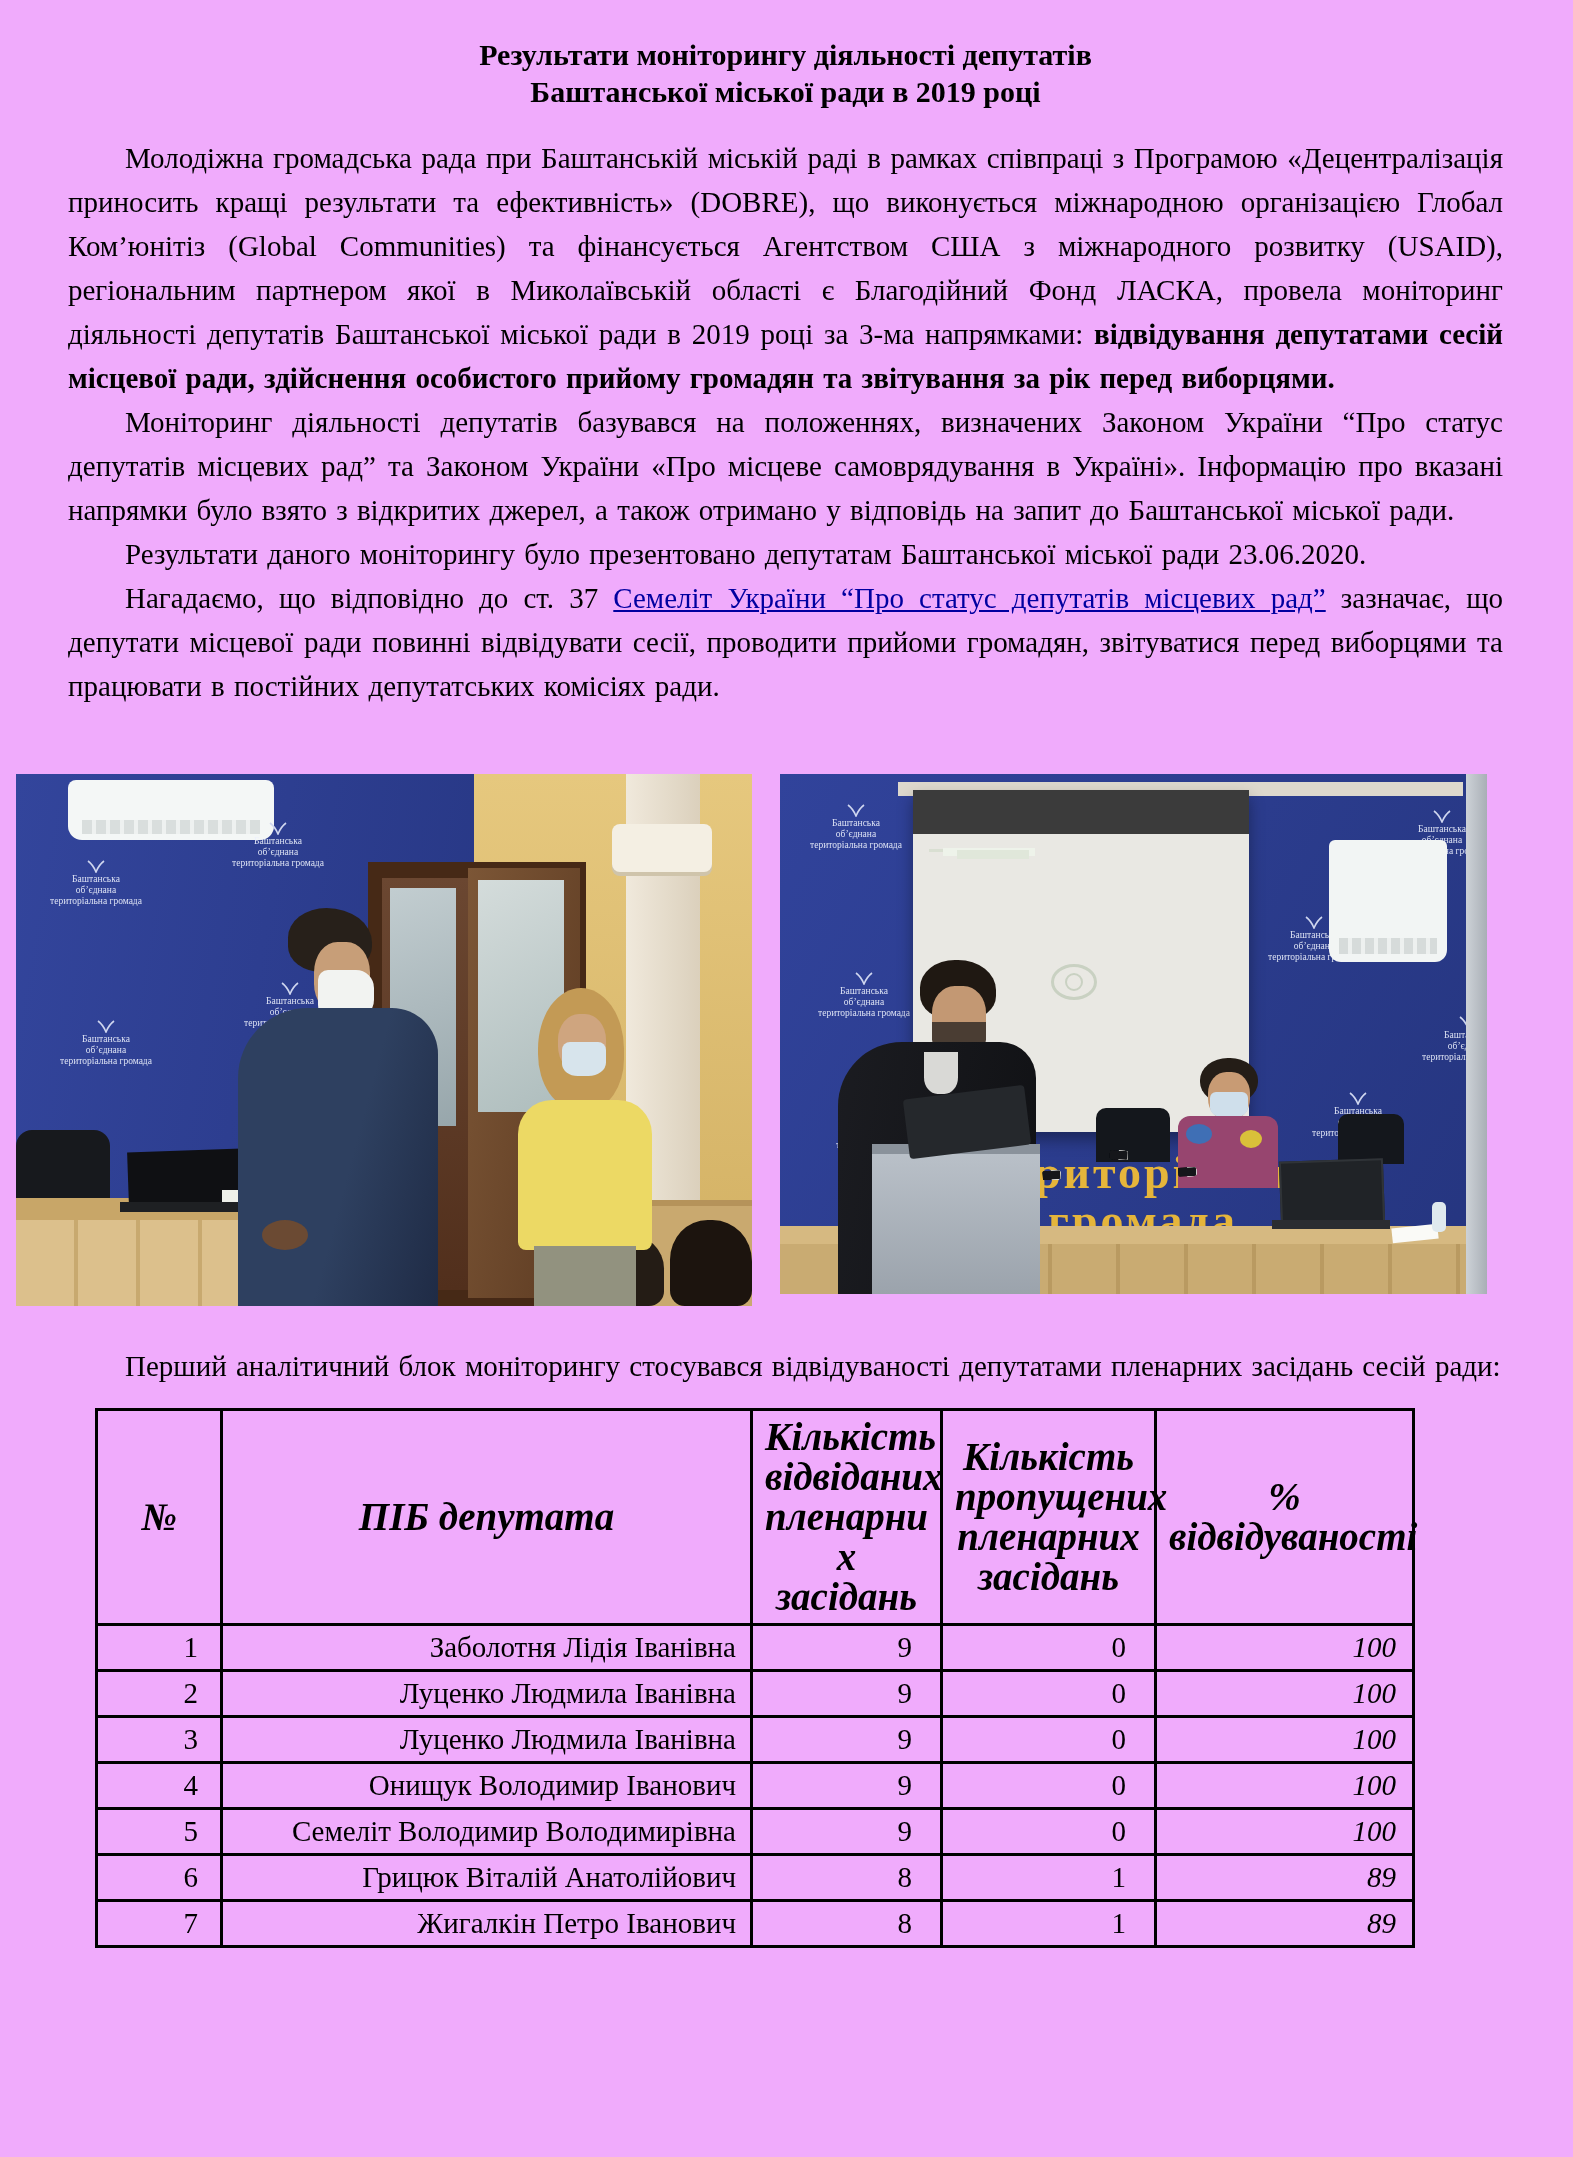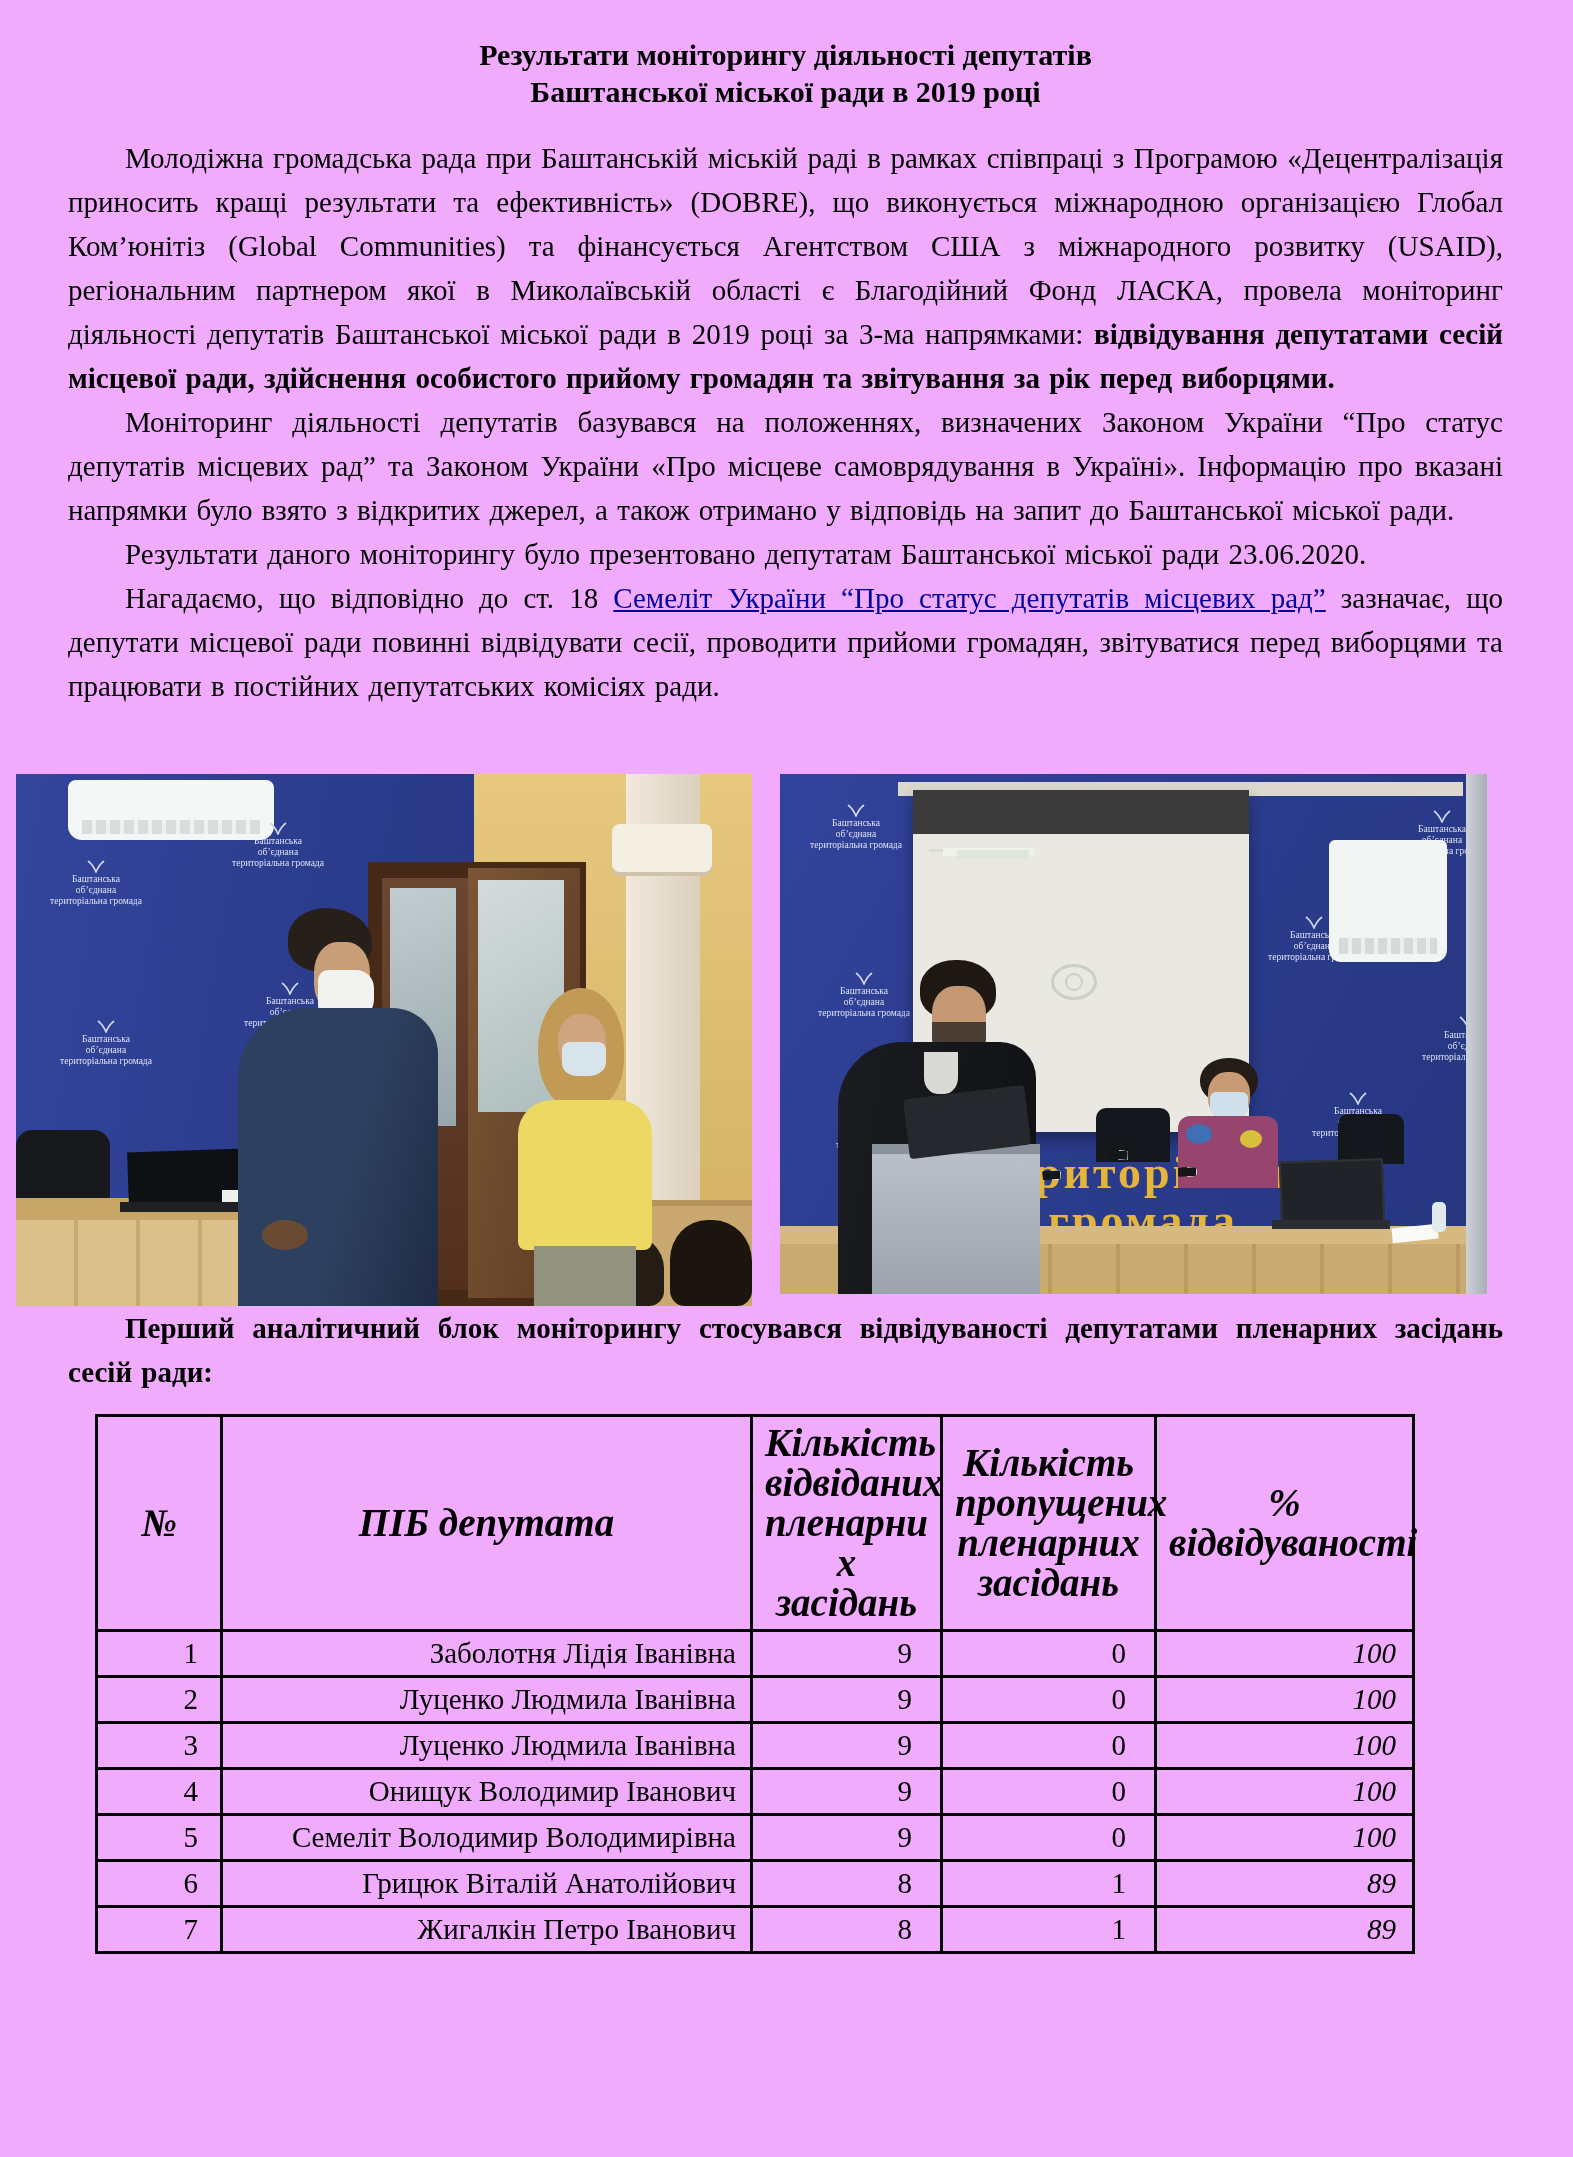--- a/index.html
+++ b/index.html
@@ -104,21 +104,21 @@
   .rp-man .mface2{left:94px;top:26px;width:54px;height:64px;background:#c39873;border-radius:42%;}
   .rp-man .mbeard{left:94px;top:62px;width:54px;height:30px;background:#4a3d33;border-radius:0 0 42% 42%;}
   .rp-man .mtorso2{left:0;top:82px;width:198px;height:252px;
         background:linear-gradient(100deg,#1b1c21,#101114);border-radius:64px 36px 0 0;}
   .rp-man .mtee{left:86px;top:92px;width:34px;height:42px;background:#d9d9d6;border-radius:0 0 40% 40%;}
   .rp-lectern{left:92px;top:370px;width:168px;height:150px;
         background:linear-gradient(180deg,#b9c0c8,#99a1aa);border-top:10px solid #8a929b;}
   .rp-lapscr2{left:126px;top:318px;width:122px;height:60px;background:#25282c;transform:rotate(-7deg);border-radius:4px;}
   .rp-colr{left:686px;top:0;width:21px;height:520px;background:linear-gradient(90deg,#cdd2d7,#a9afb6);}
   
-  .para-bold{font-weight:bold;}
+  .para-bold{font-weight:normal;margin-top:38px;}
   .tbl-label{font-size:29px;font-weight:bold;margin:26px 0 0 57px;line-height:44px;}
   .doc-table{border-collapse:collapse;margin:20px 0 0 27px;table-layout:fixed;width:1317px;}
   .doc-table th,.doc-table td{border:3px solid #000;}
   .doc-table th{font-size:39px;font-weight:bold;font-style:italic;text-align:center;
         vertical-align:middle;padding:6px 12px;white-space:pre-line;line-height:40px;}
   .doc-table td{font-size:29px;height:43px;vertical-align:middle;padding:0 14px;}
   .doc-table td:nth-child(1){text-align:right;padding-right:22px;}
   .doc-table td:nth-child(2){text-align:right;padding-left:14px;}
   .doc-table td:nth-child(3),.doc-table td:nth-child(4){text-align:right;padding-right:28px;}
   .doc-table td:nth-child(5){text-align:right;padding-right:16px;font-style:italic;}
@@ -135,21 +135,21 @@
       <div>Баштанської міської ради в 2019 році</div>
     </div>
     <div class="title-gap"></div>
 
     <p class="para"><span>Молодіжна громадська рада при Баштанській міській раді в рамках співпраці з Програмою «Децентралізація приносить кращі результати та ефективність» (DOBRE), що виконується міжнародною організацією Глобал Ком’юнітіз (Global Communities) та фінансується Агентством США з міжнародного розвитку (USAID), регіональним партнером якої в Миколаївській області є Благодійний Фонд ЛАСКА, провела моніторинг діяльності депутатів Баштанської міської ради в 2019 році за 3-ма напрямками: </span><b>відвідування депутатами сесій місцевої ради, здійснення особистого прийому громадян та звітування за рік перед виборцями.</b></p>
 
     <p class="para">Моніторинг діяльності депутатів базувався на положеннях, визначених Законом України “Про статус депутатів місцевих рад” та Законом України «Про місцеве самоврядування в Україні». Інформацію про вказані напрямки було взято з відкритих джерел, а також отримано у відповідь на запит до Баштанської міської ради.</p>
 
     <p class="para">Результати даного моніторингу було презентовано депутатам Баштанської міської ради 23.06.2020.</p>
 
-    <p class="para"><span>Нагадаємо, що відповідно до ст. 18 </span><a class="doc-link">Семеліт України “Про статус депутатів місцевих рад”</a> <span>зазначає, що депутати місцевої ради повинні відвідувати сесії, проводити прийоми громадян, звітуватися перед виборцями та працювати в постійних депутатських комісіях ради.</span></p>
+    <p class="para"><span>Нагадаємо, що відповідно до ст. 37 </span><a class="doc-link">Семеліт України “Про статус депутатів місцевих рад”</a> <span>зазначає, що депутати місцевої ради повинні відвідувати сесії, проводити прийоми громадян, звітуватися перед виборцями та працювати в постійних депутатських комісіях ради.</span></p>
 
     <div class="photos">
 
       <div class="photo left">
         <div class="lp-blue"></div>
         <div class="lp-ac">
             <i class="vents"></i>
           </div>
         <i class="logo" style="left:24px;top:86px">
             <svg width="20" height="13" viewBox="0 0 20 13">

